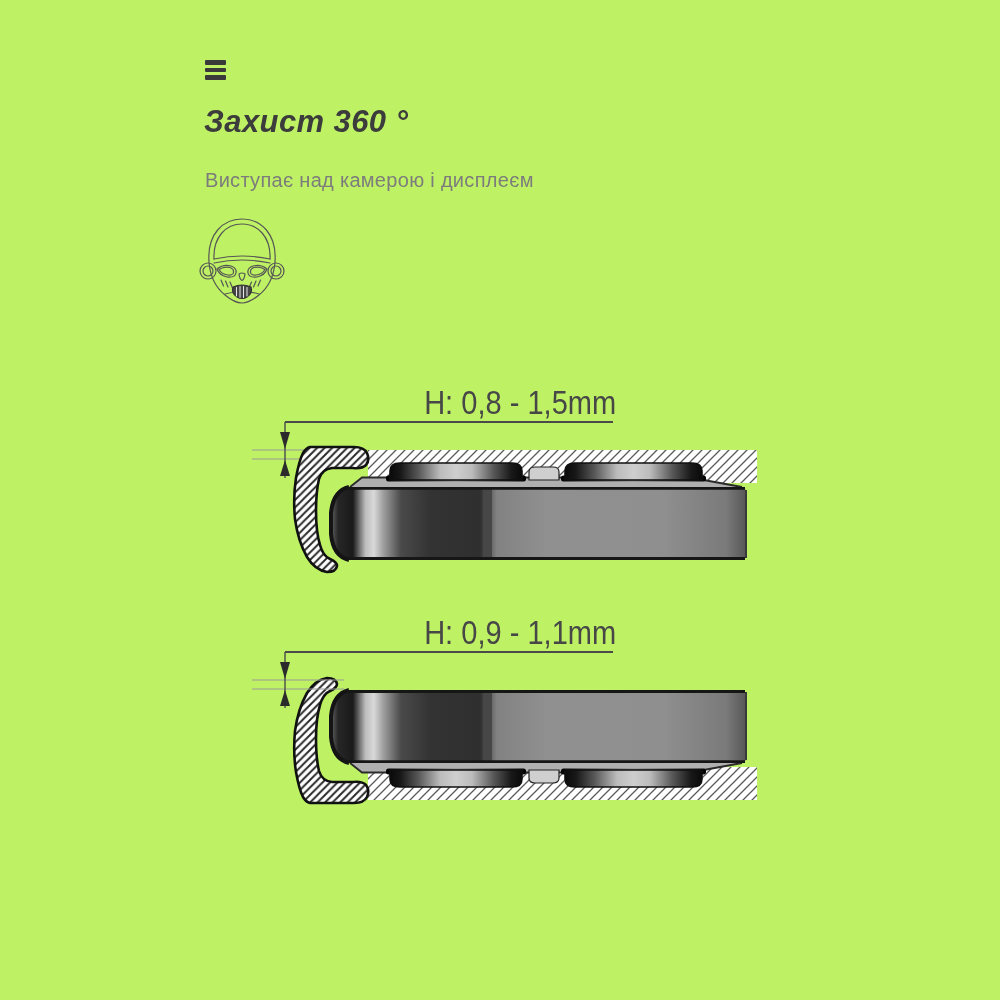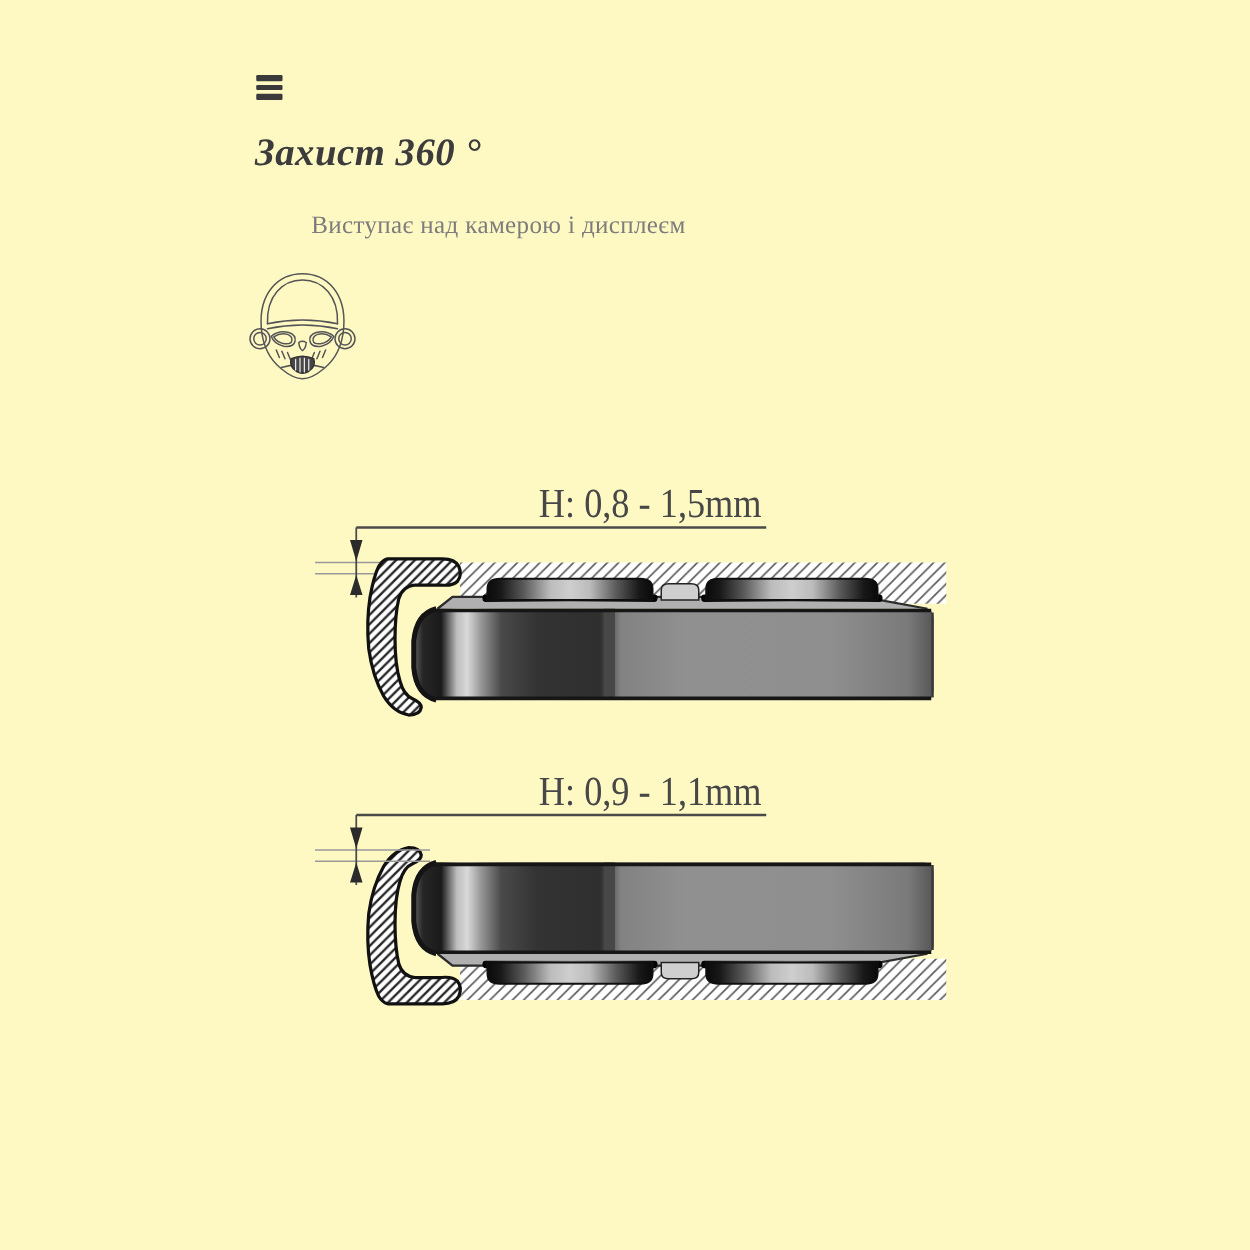--- a/index.html
+++ b/index.html
@@ -1,24 +1,24 @@
 <!DOCTYPE html>
 <html><head>
 <meta charset="utf-8">
 <style>
   html,body{margin:0;padding:0;background:#fff;}
-  .canvas{position:relative;width:1000px;height:1000px;background:#fef9c3;overflow:hidden;
-          font-family:Liberation Serif, serif;}
+  .canvas{position:relative;width:1000px;height:1000px;background:#bef264;overflow:hidden;
+          font-family:Liberation Sans, sans-serif;}
   .menu-btn{position:absolute;left:205px;top:60px;width:21px;height:22px;cursor:pointer;}
   .menu-btn .bar{position:absolute;left:0;width:21px;height:4.6px;border-radius:1px;background:#3a3a3a;}
   .menu-btn .b1{top:0;} .menu-btn .b2{top:7.6px;} .menu-btn .b3{top:15.2px;}
   .title{position:absolute;left:204px;top:104px;font-size:31px;font-weight:bold;font-style:italic;
          color:#3c3c3c;letter-spacing:.4px;white-space:nowrap;}
   .subtitle{position:absolute;left:205px;top:169px;font-size:20px;color:#7c7c7c;
-            letter-spacing:.3px;white-space:nowrap;margin-left:44px;}
+            letter-spacing:.3px;white-space:nowrap;}
   .helmet{position:absolute;left:197px;top:212px;width:90px;height:94px;}
   .diag{position:absolute;left:250px;width:520px;height:215px;}
   .diag1{top:380px;} .diag2{top:610px;}
   .dim-text{font-size:33px;letter-spacing:0;fill:#474747;}
 </style>
 </head>
 <body>
 
 <div class="canvas">
 

